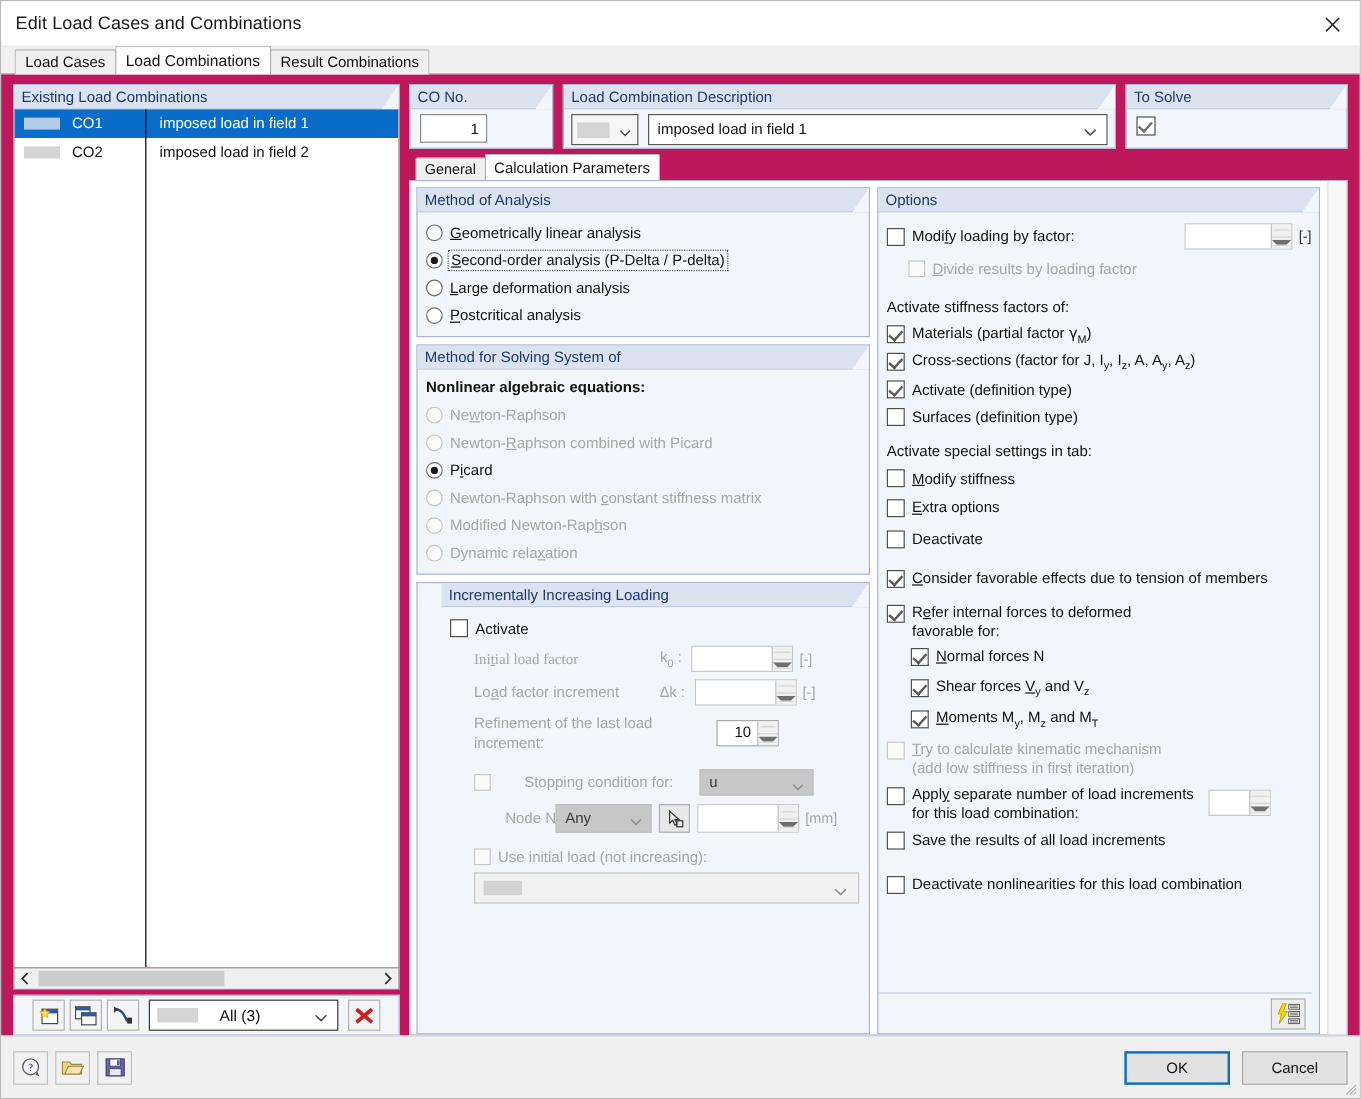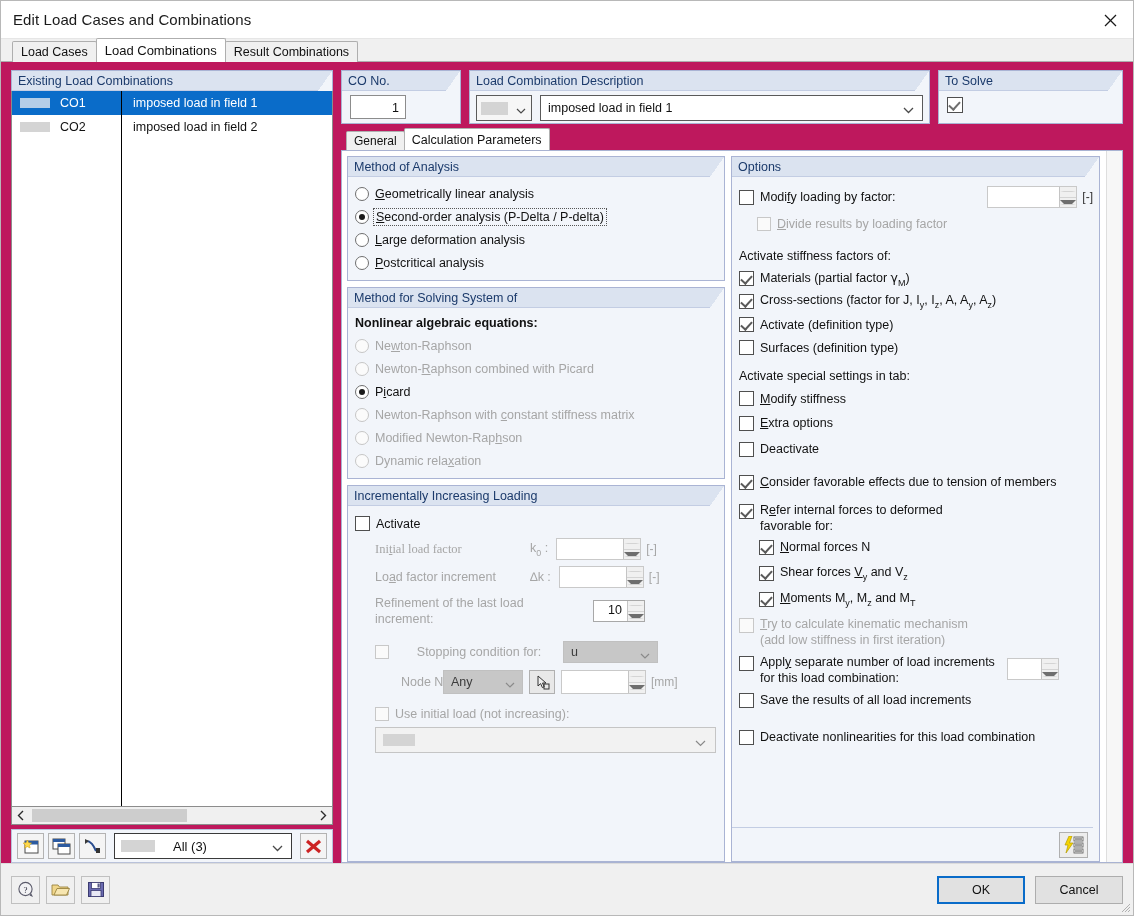--- a/index.html
+++ b/index.html
@@ -167,21 +167,21 @@
     background: #cdcdcd;
   }
   .hscroll .arr.right { margin-left: auto; }
 
   .lc-toolbar {
     height: 34px;
     margin-top: 4px;
     display: flex; align-items: center;
     border: 1px solid #b9c2da;
     background: #f2f5fa;
-    padding: 0 5px;
+    padding: 0 15px;
     gap: 4px;
   }
   .tbtn {
     width: 27px; height: 26px;
     border: 1px solid #b3b3b3;
     background: #f4f4f4;
     display: flex; align-items: center; justify-content: center;
   }
   .combo-all {
     flex: 1;
@@ -611,21 +611,21 @@
                 <div class="radio dis"></div>
                 <span class="lbl dis">Modified Newton-Rap<span class="u">h</span>son</span>
               </div>
               <div class="row">
                 <div class="radio dis"></div>
                 <span class="lbl dis">Dynamic rela<span class="u">x</span>ation</span>
               </div>
             </div>
           </div>
 
-          <div class="gbox" style="flex:1;">
+          <div class="gbox" style="flex:1;padding-left:20px;">
             <div class="ghead">
               <span>Incrementally Increasing Loading</span>
               <div class="corner"></div>
             </div>
             <div style="padding:6px 8px 6px 0;">
               <div class="row">
                 <div class="chk" style="width:15px;height:15px;"></div>
                 <span class="lbl">Activate</span>
               </div>
 
@@ -661,21 +661,21 @@
                     </div>
                 </div>
                 <span class="unit dis">[-]</span>
               </div>
 
               <div style="display:flex;align-items:center;padding-left:27px;margin-top:4px;">
                 <div style="width:180px;line-height:16px;">
                   <div class="lbl dis">Refinement of the last load</div>
                   <div class="lbl dis">increment:</div>
                 </div>
-                <div class="spin" style="width:52px;margin-left:38px;">
+                <div class="spin" style="width:52px;margin-left:22px;">
                   <div class="val">10</div>
                   <div class="btns">
                       <div>
                         <div class="tri-up"></div>
                       </div>
                       <div>
                         <div class="tri-dn"></div>
                       </div>
                     </div>
                 </div>

